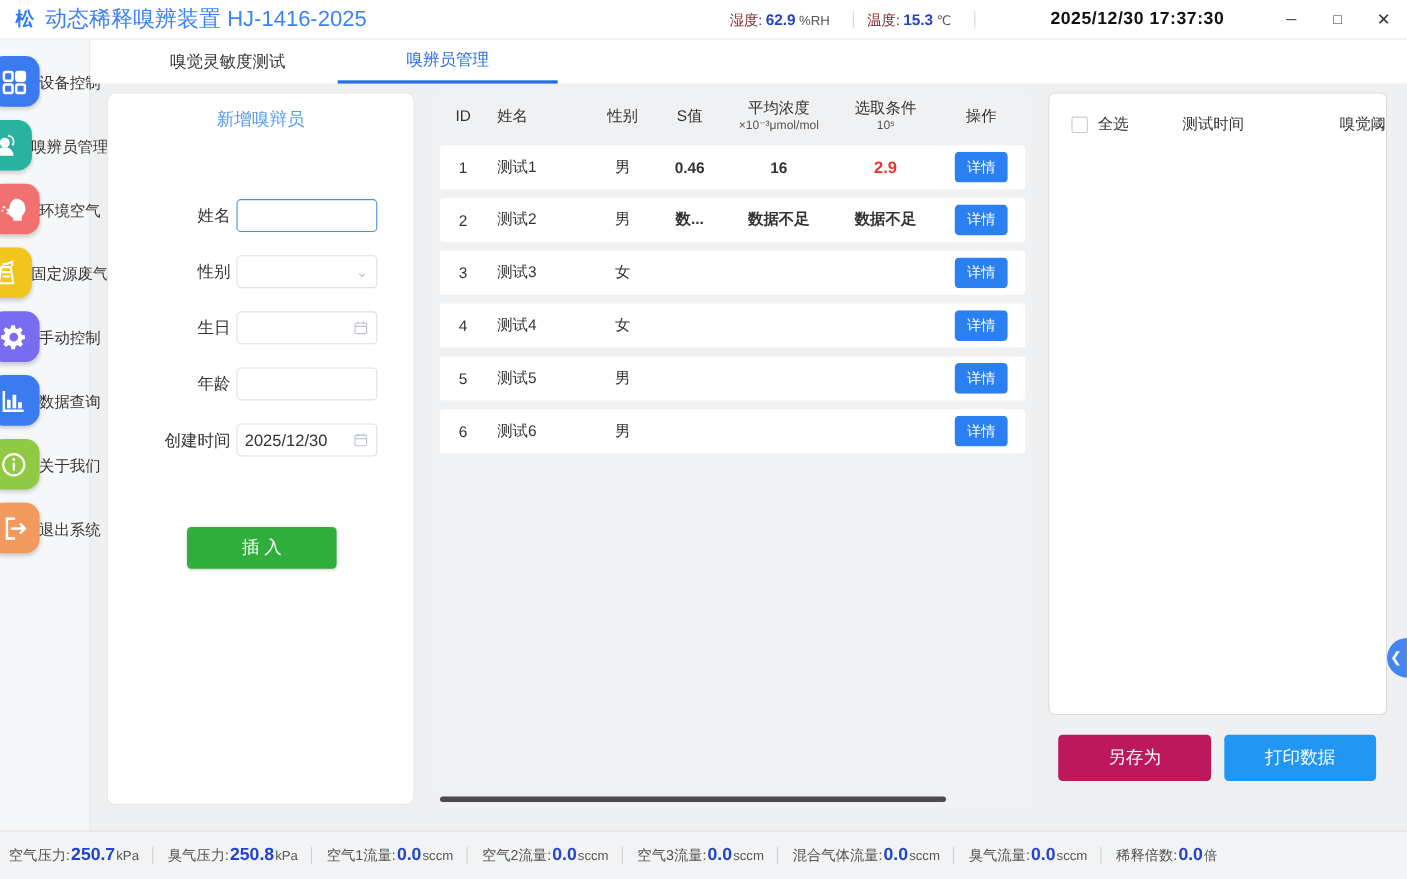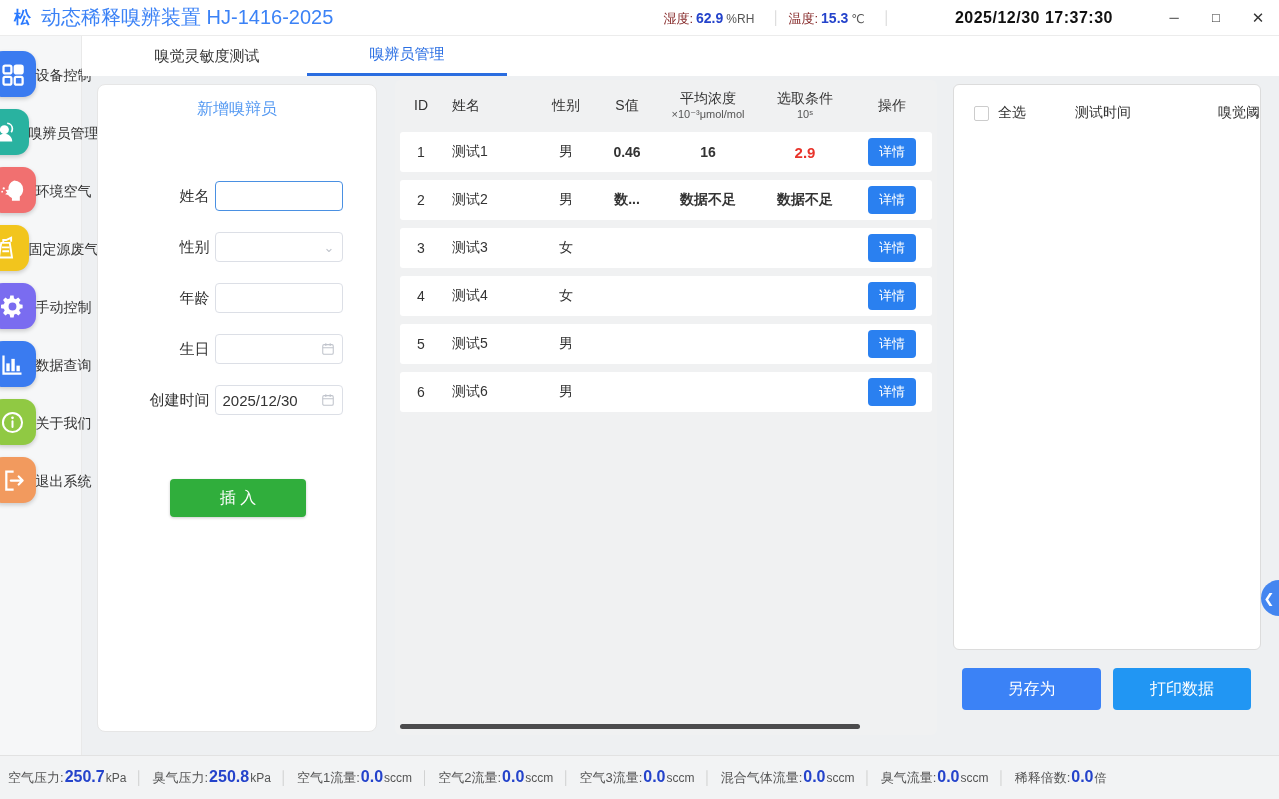--- a/index.html
+++ b/index.html
@@ -61,21 +61,21 @@
   .h-scrollbar{position:absolute;left:5px;top:644px;width:460px;height:5px;background:#4b4b4d;border-radius:3px;cursor:pointer}
 
   
   .right-panel{position:absolute;left:953px;top:84px;width:308px;height:566px;background:#fff;border:1px solid #dcdcdc;border-radius:6px;overflow:hidden}
   .rp-head{position:absolute;top:16px;left:0;right:0;height:24px;display:flex;align-items:center;padding-left:20px}
   .checkbox{width:15px;height:15px;border:1px solid #ccc;border-radius:2px;background:#fff;cursor:pointer;flex:none}
   .rp-selectall{font-size:14px;margin-left:9px}
   .rp-col1{font-size:14px;margin-left:49px}
   .rp-col2{font-size:14px;position:absolute;right:-14px;white-space:nowrap}
   .rp-btn{position:absolute;border:none;border-radius:4px;color:#fff;font-size:16px;cursor:pointer;font-family:inherit}
-  .saveas-btn{left:962px;top:668px;width:139px;height:42px;background:#3b82f6}
+  .saveas-btn{left:962px;top:668px;width:139px;height:42px;background:#be185d}
   .print-btn{left:1113px;top:668px;width:138px;height:42px;background:#2196f3}
   .expand-toggle{position:absolute;left:1261px;top:580px;width:18px;height:36px;background:#4486f0;border-radius:18px 0 0 18px;color:#fff;display:flex;align-items:center;justify-content:center;font-size:13px;cursor:pointer;padding-right:2px}
 
   
   .statusbar{position:absolute;left:0;top:755px;width:1279px;height:44px;background:#f2f3f4;border-top:1px solid #e2e2e2;display:flex;align-items:center;padding-left:8px}
   .sb-item{display:flex;align-items:baseline;white-space:nowrap}
   .sb-label{font-size:13px;color:#555}
   .sb-val{font-size:16px;font-weight:bold;margin:0 1px}
   .sb-unit{font-size:12px;color:#555}
   .sb-sep{color:#cfcfcf;margin:0 9px;font-size:13px}
@@ -203,38 +203,38 @@
         </div>
       </div>
       <div class="f-row">
         <label class="f-label">性别</label>
         <div class="f-input">
           <span class="f-val"></span>
           <span class="chev">⌄</span>
         </div>
       </div>
       <div class="f-row">
-        <label class="f-label">年龄</label>
-        <div class="f-input">
-          <span class="f-val"></span>
-        </div>
-      </div>
-      <div class="f-row">
         <label class="f-label">生日</label>
         <div class="f-input">
           <span class="f-val"></span>
           <span class="cal">
             <svg viewBox="0 0 16 16" width="14" height="14" fill="none" stroke="#c0c4cc" stroke-width="1.2">
               <rect x="2" y="3" width="12" height="11" rx="1.5"></rect>
               <path d="M2 6.5h12M5.5 1.5v3M10.5 1.5v3"></path>
             </svg>
           </span>
         </div>
       </div>
       <div class="f-row">
+        <label class="f-label">年龄</label>
+        <div class="f-input">
+          <span class="f-val"></span>
+        </div>
+      </div>
+      <div class="f-row">
         <label class="f-label">创建时间</label>
         <div class="f-input">
           <span class="f-val">2025/12/30</span>
           <span class="cal">
             <svg viewBox="0 0 16 16" width="14" height="14" fill="none" stroke="#c0c4cc" stroke-width="1.2">
               <rect x="2" y="3" width="12" height="11" rx="1.5"></rect>
               <path d="M2 6.5h12M5.5 1.5v3M10.5 1.5v3"></path>
             </svg>
           </span>
         </div>

